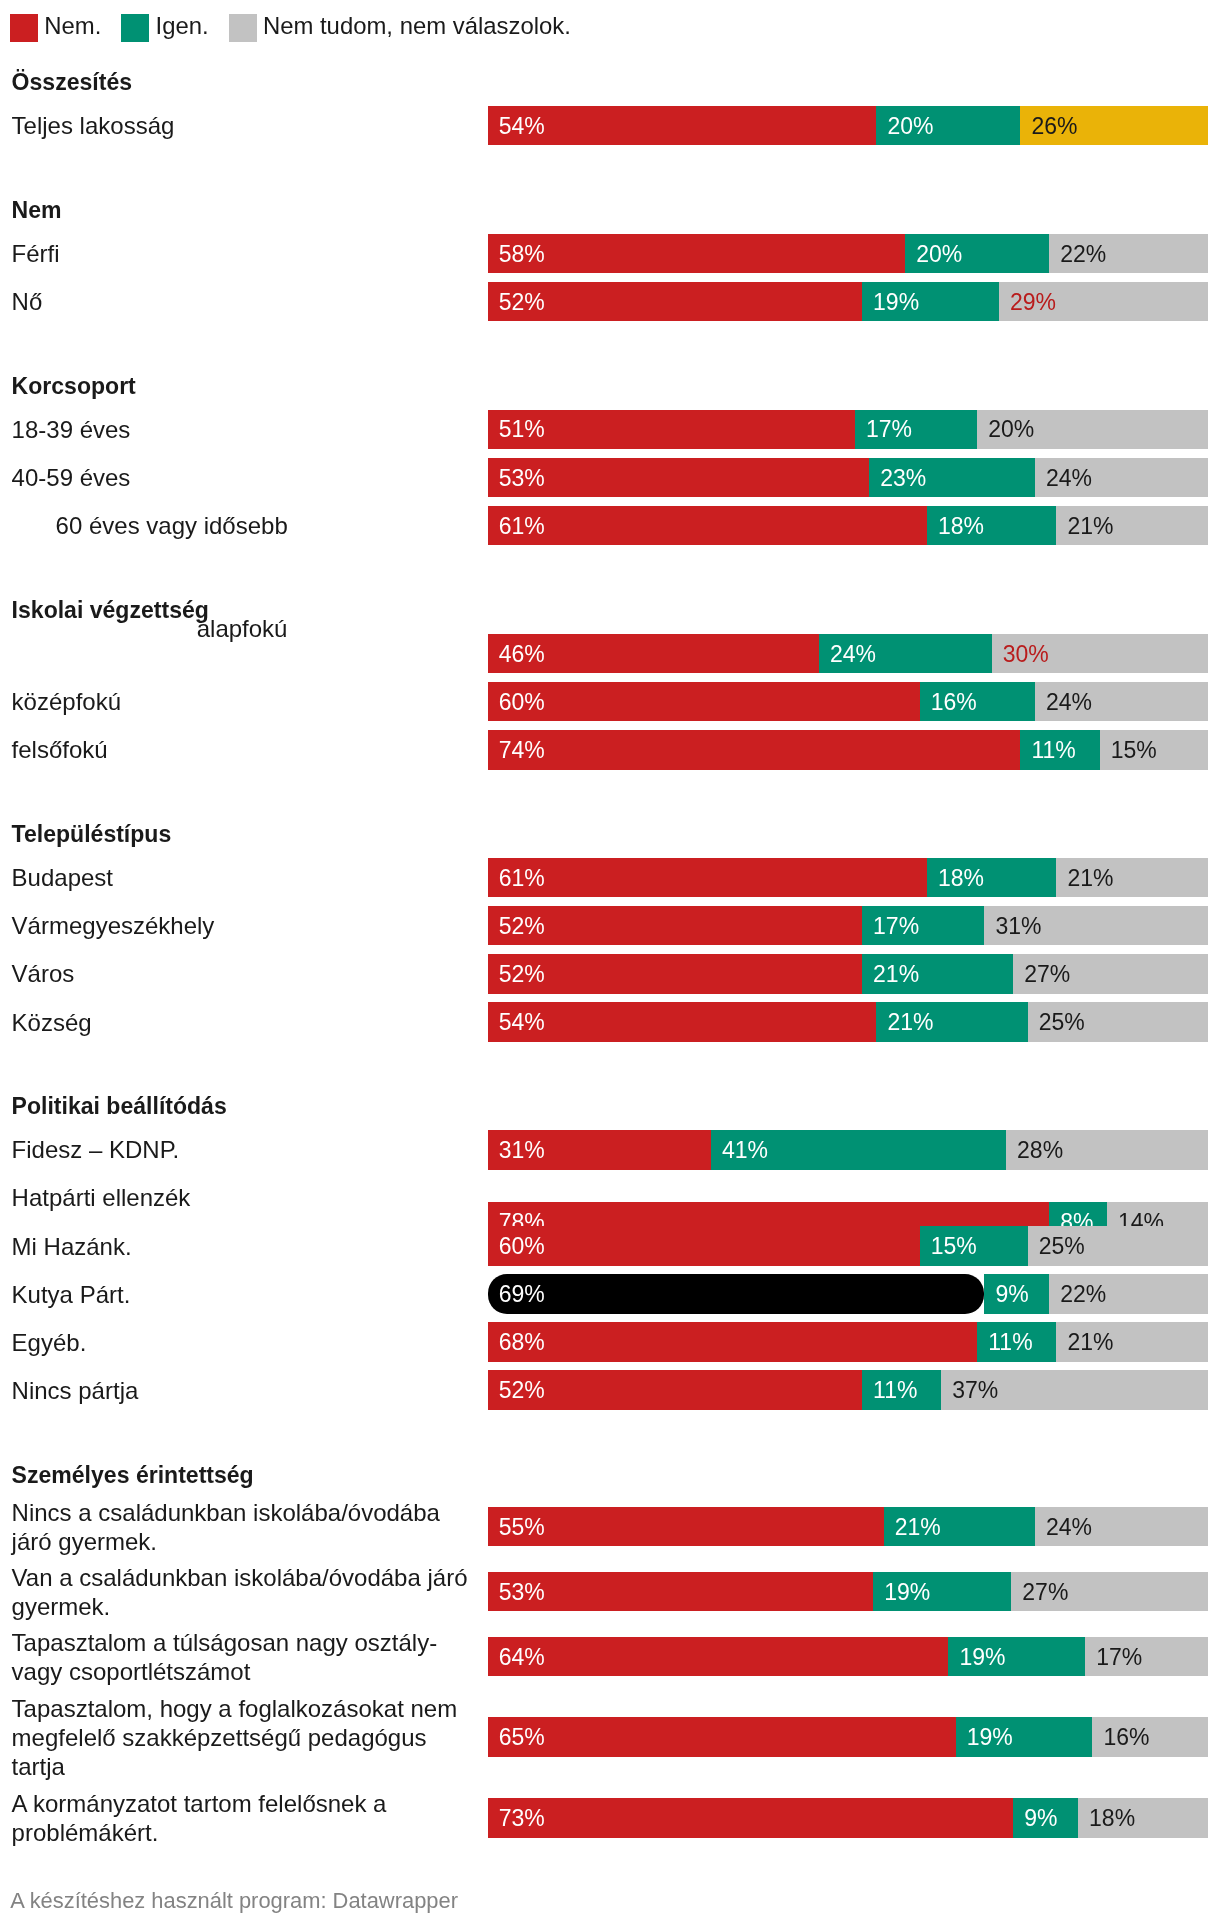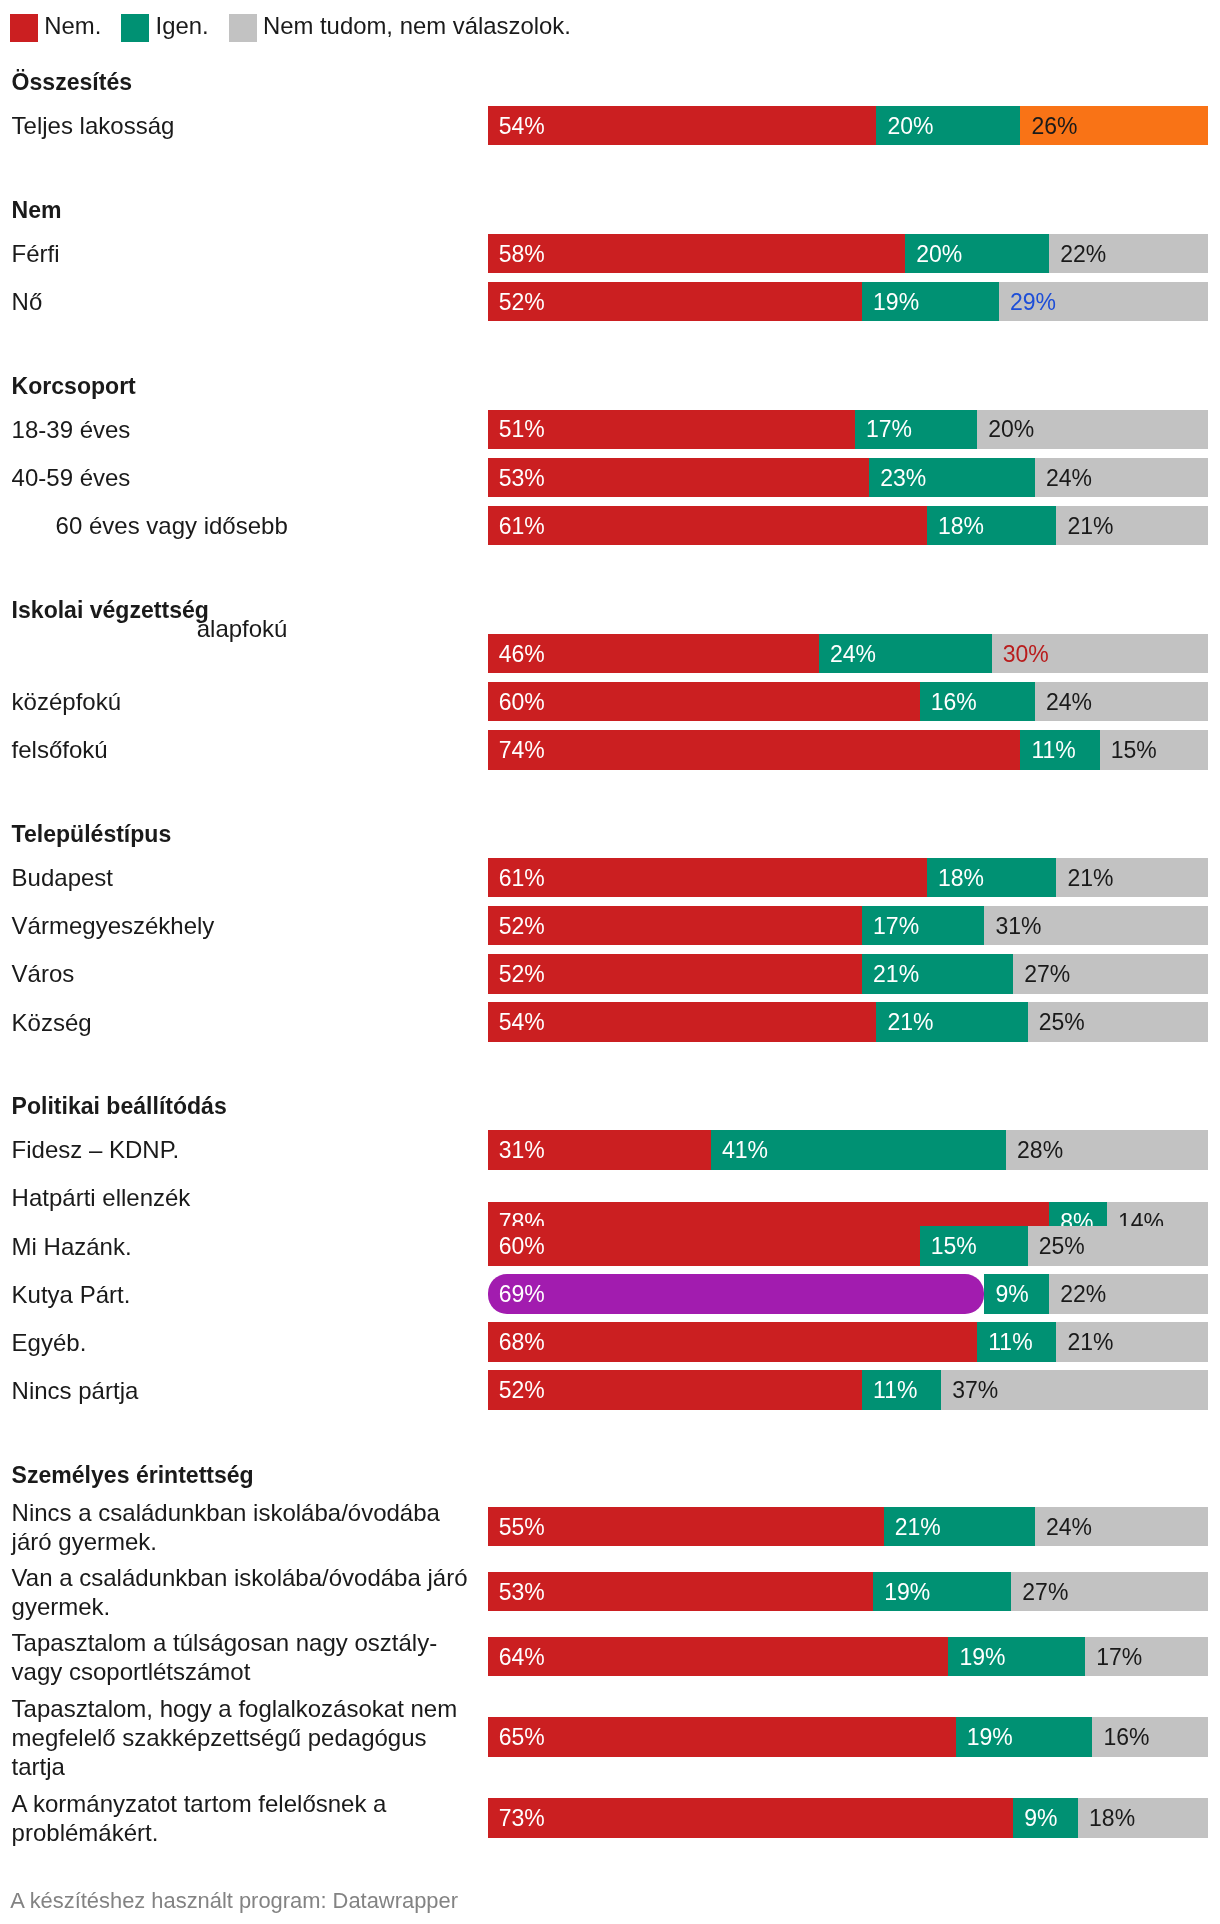--- a/index.html
+++ b/index.html
@@ -58,21 +58,21 @@
         <div class="group-title" style="top: 68.1px;">Összesítés</div>
         <div class="row">
           <div class="row-label" style="top: 112.3px;">Teljes lakosság</div>
           <div class="bar" style="top: 105.9px;">
             <div class="seg" style="background: rgb(203, 31, 33); left: 0%; width: 54%;">
               <span class="seg-val" style="color: rgb(255, 255, 255);">54%</span>
             </div>
             <div class="seg" style="background: rgb(0, 145, 115); left: 54%; width: 20%;">
               <span class="seg-val" style="color: rgb(255, 255, 255);">20%</span>
             </div>
-            <div class="seg" style="background: #f97316; left: 74%; width: 26%;">
+            <div class="seg" style="background: #eab308; left: 74%; width: 26%;">
               <span class="seg-val" style="color: rgb(26, 26, 26);">26%</span>
             </div>
           </div>
         </div>
       </div>
       <div class="group">
         <div class="group-title" style="top: 195.95px;">Nem</div>
         <div class="row">
           <div class="row-label" style="top: 240.15px;">Férfi</div>
           <div class="bar" style="top: 233.75px;">
@@ -90,21 +90,21 @@
         <div class="row">
           <div class="row-label" style="top: 288.25px;">Nő</div>
           <div class="bar" style="top: 281.85px;">
             <div class="seg" style="background: rgb(203, 31, 33); left: 0%; width: 52%;">
               <span class="seg-val" style="color: rgb(255, 255, 255);">52%</span>
             </div>
             <div class="seg" style="background: rgb(0, 145, 115); left: 52%; width: 19%;">
               <span class="seg-val" style="color: rgb(255, 255, 255);">19%</span>
             </div>
             <div class="seg" style="background: rgb(194, 194, 194); left: 71%; width: 29%;">
-              <span class="seg-val" style="color: #1d4ed8;">29%</span>
+              <span class="seg-val" style="color: #b91c1c;">29%</span>
             </div>
           </div>
         </div>
       </div>
       <div class="group">
         <div class="group-title" style="top: 371.9px;">Korcsoport</div>
         <div class="row">
           <div class="row-label" style="top: 416.1px;">18-39 éves</div>
           <div class="bar" style="top: 409.7px;">
             <div class="seg" style="background: rgb(203, 31, 33); left: 0%; width: 51%;">
@@ -291,21 +291,21 @@
               <span class="seg-val" style="color: rgb(255, 255, 255);">15%</span>
             </div>
             <div class="seg" style="background: rgb(194, 194, 194); left: 75%; width: 25%;">
               <span class="seg-val" style="color: rgb(26, 26, 26);">25%</span>
             </div>
           </div>
         </div>
         <div class="row">
           <div class="row-label" style="top: 1280.65px;">Kutya Párt.</div>
           <div class="bar" style="top: 1274.25px;">
-            <div class="seg" style="background: #a21caf; left: 0%; width: 69%; border-radius: 19px;">
+            <div class="seg" style="background: #000000; left: 0%; width: 69%; border-radius: 19px;">
               <span class="seg-val" style="color: rgb(255, 255, 255);">69%</span>
             </div>
             <div class="seg" style="background: rgb(0, 145, 115); left: 69%; width: 9%;">
               <span class="seg-val" style="color: rgb(255, 255, 255);">9%</span>
             </div>
             <div class="seg" style="background: rgb(194, 194, 194); left: 78%; width: 22%;">
               <span class="seg-val" style="color: rgb(26, 26, 26);">22%</span>
             </div>
           </div>
         </div>

